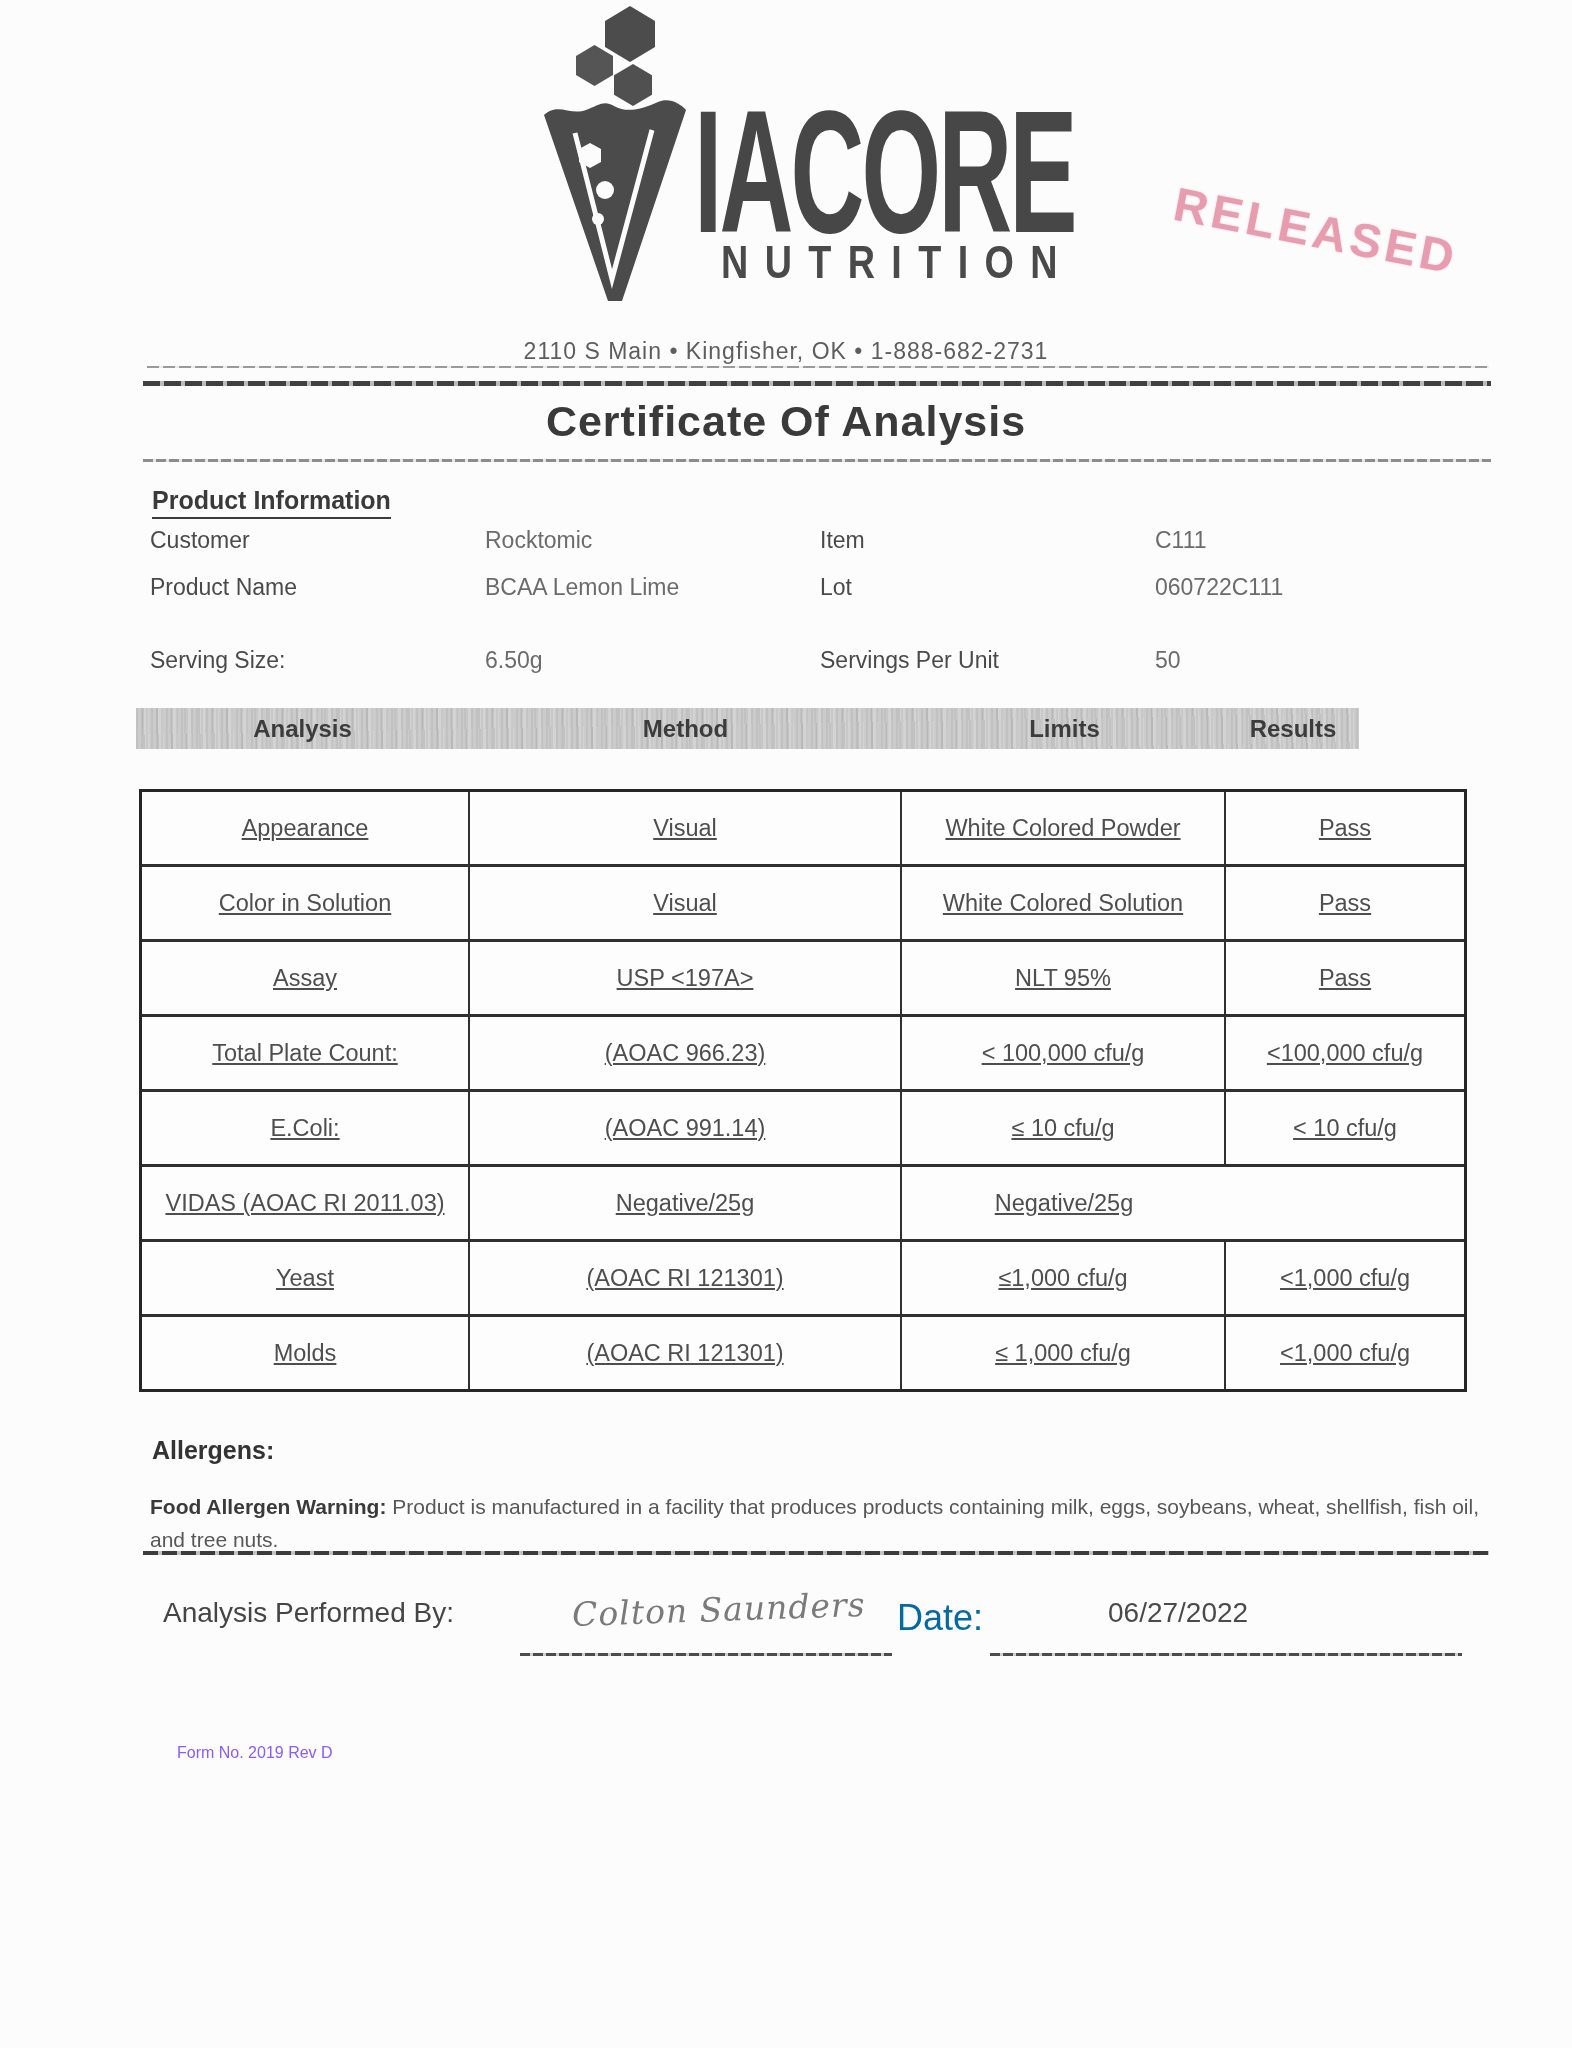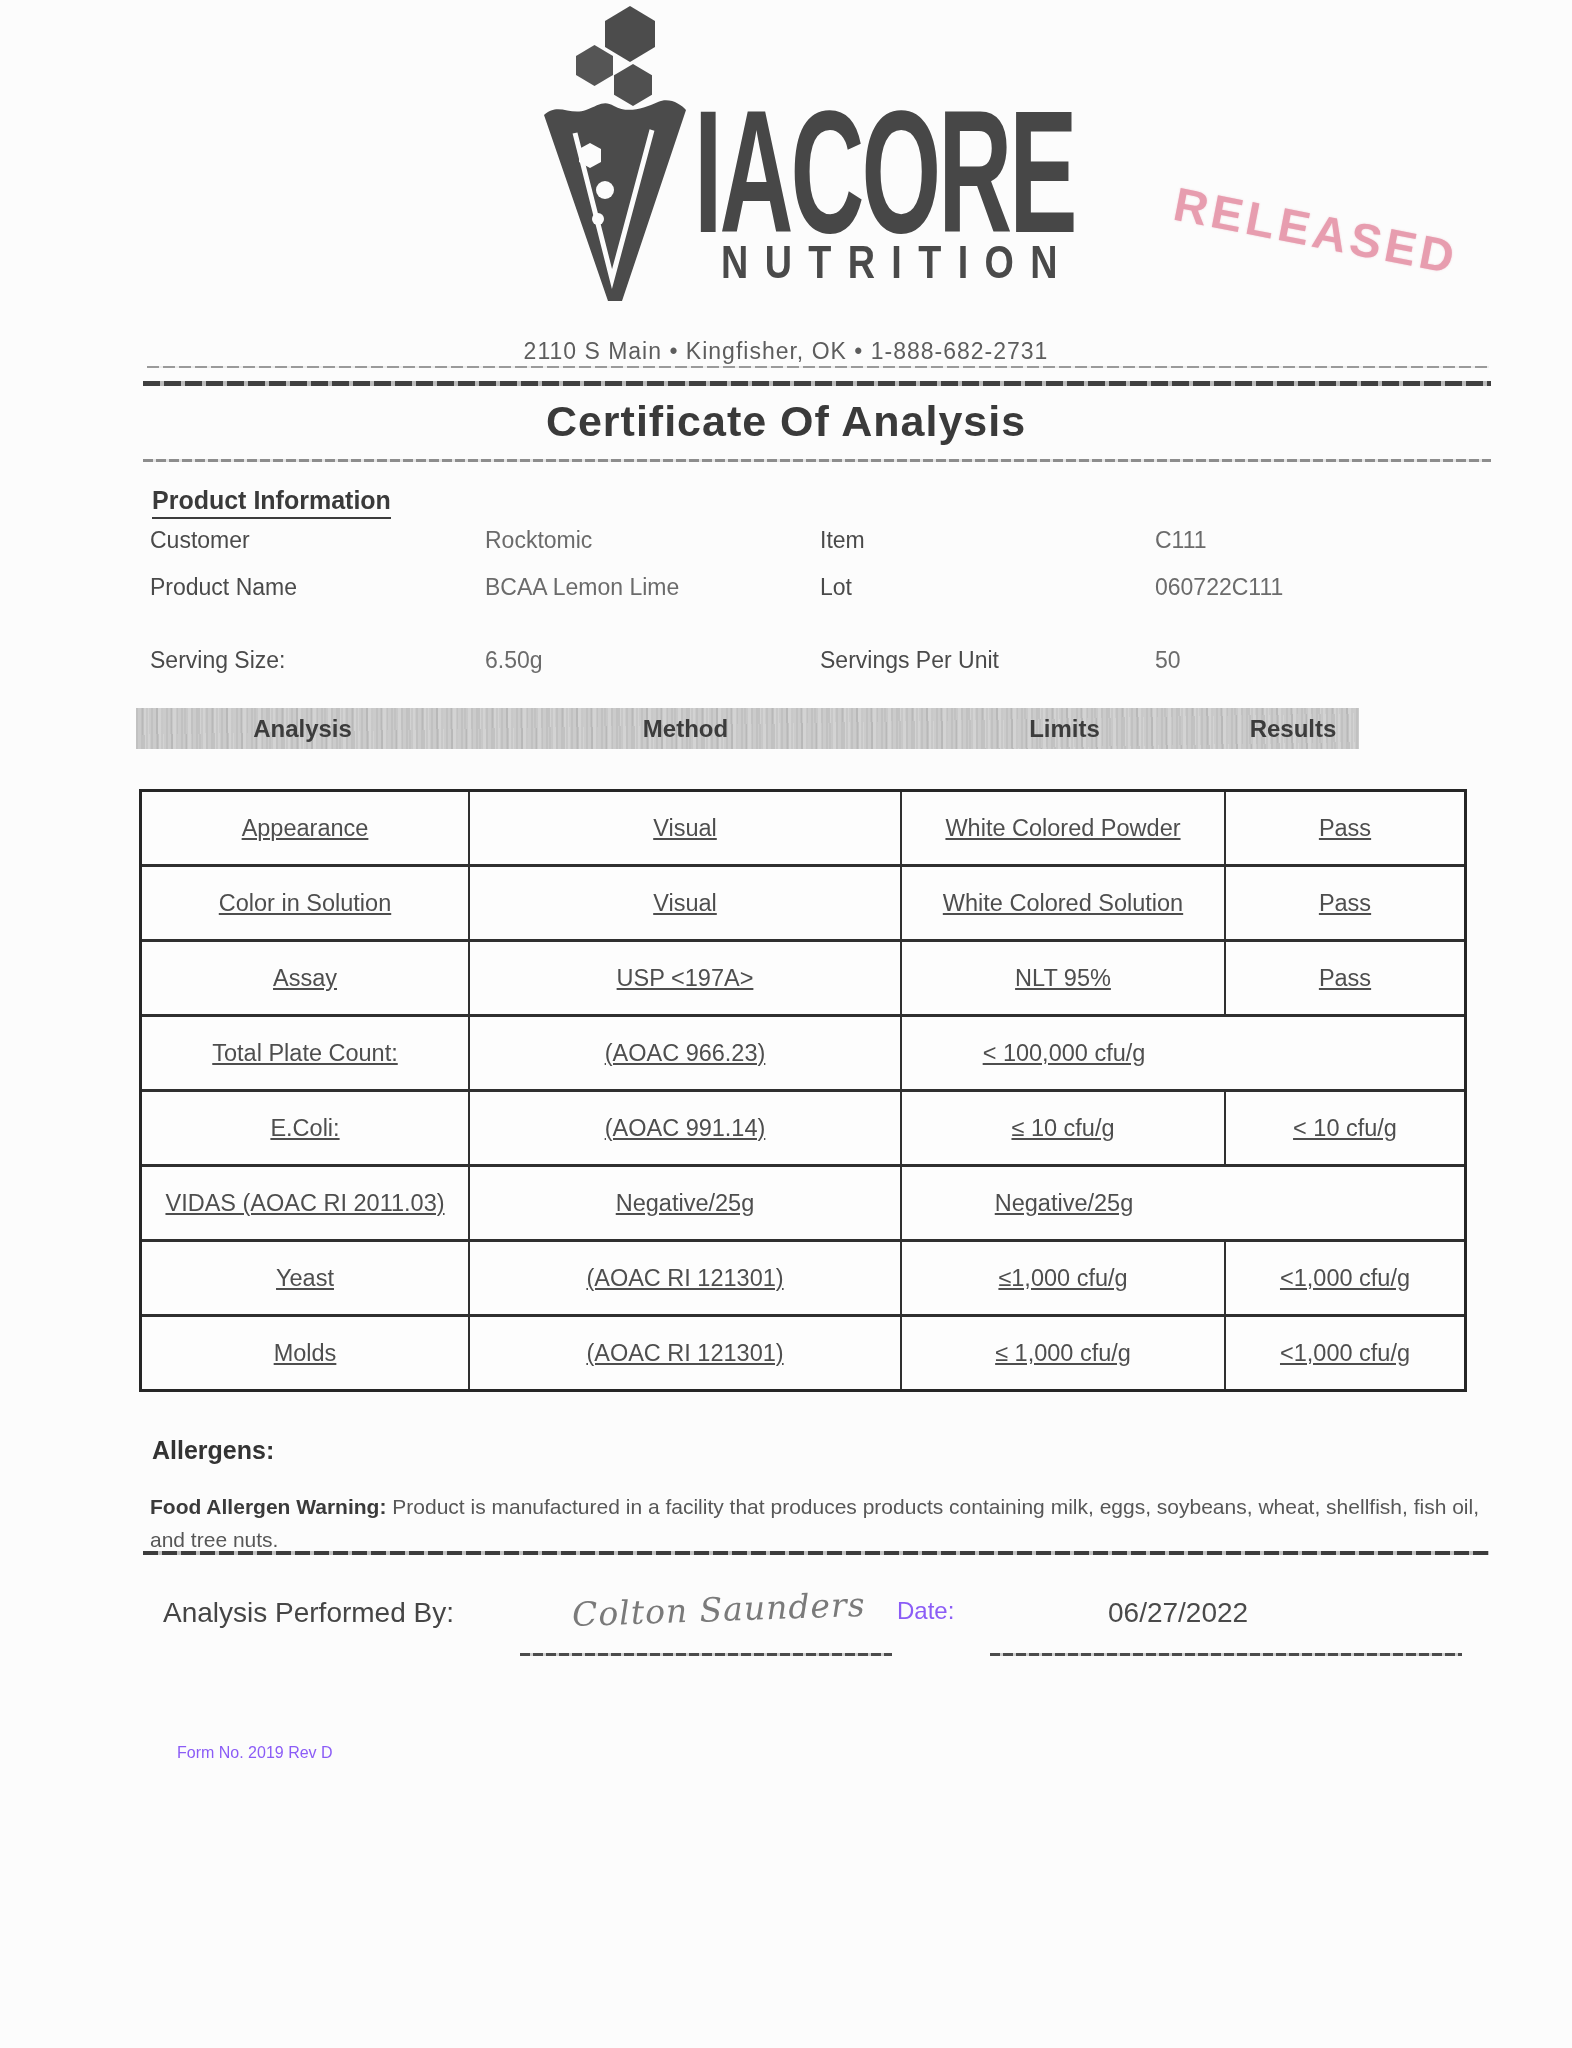--- a/index.html
+++ b/index.html
@@ -84,21 +84,21 @@
   .allergen-text{position:absolute;left:150px;top:1491px;width:1340px;
     font-size:21px;line-height:1.55;color:#575757;}
   .allergen-label{font-weight:bold;color:#3a3a3a;}
   
   .performed-label{position:absolute;left:163px;top:1597px;font-size:28px;color:#454545;}
   .signature-name{position:absolute;left:572px;top:1590px;
     font-family:"DejaVu Serif",serif;font-style:italic;font-size:33px;color:#7a7a7a;
     letter-spacing:1px;transform:rotate(-2deg);}
   .sig-line{position:absolute;left:520px;top:1653px;width:372px;height:3px;
     background:repeating-linear-gradient(90deg,#4c4c4c 0 10px,rgba(76,76,76,.25) 10px 13px);}
-  .date-label{position:absolute;left:897px;top:1597px;font-size:24px;color:#8b5cf6;}
+  .date-label{position:absolute;left:897px;top:1597px;font-size:36px;color:#0369a1;}
   .date-value{position:absolute;left:1108px;top:1597px;font-size:28px;color:#4a4a4a;}
   .date-line{position:absolute;left:990px;top:1653px;width:472px;height:3px;
     background:repeating-linear-gradient(90deg,#4c4c4c 0 10px,rgba(76,76,76,.25) 10px 13px);}
   .form-no{position:absolute;left:177px;top:1744px;font-size:16px;color:#8b5cf6;}
 </style>
 </head>
 <body>
 
 <div id="page">
 
@@ -171,20 +171,21 @@
     <div class="trow">
       <div class="tcell">Assay</div>
       <div class="tcell">USP &lt;197A&gt;</div>
       <div class="tcell">NLT 95%</div>
       <div class="tcell">Pass</div>
     </div>
     <div class="trow">
       <div class="tcell">Total Plate Count:</div>
       <div class="tcell">(AOAC 966.23)</div>
       <div class="tcell">&lt; 100,000 cfu/g</div>
+      <div class="tcell">&lt;100,000 cfu/g</div>
     </div>
     <div class="trow">
       <div class="tcell">E.Coli:</div>
       <div class="tcell">(AOAC 991.14)</div>
       <div class="tcell">≤ 10 cfu/g</div>
       <div class="tcell">&lt; 10 cfu/g</div>
     </div>
     <div class="trow">
       <div class="tcell">VIDAS (AOAC RI 2011.03)</div>
       <div class="tcell">Negative/25g</div>

